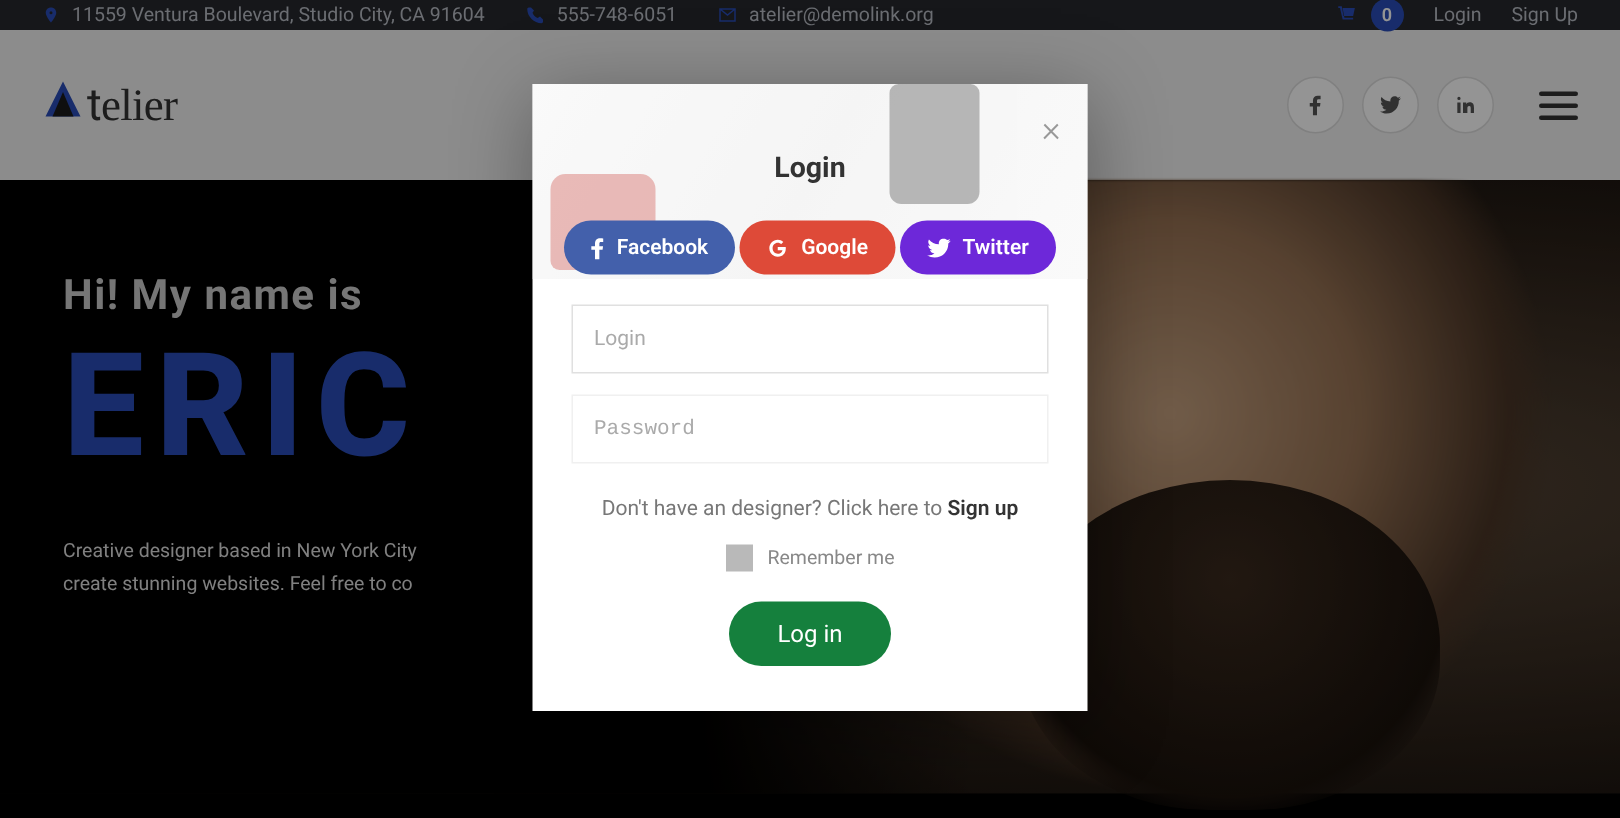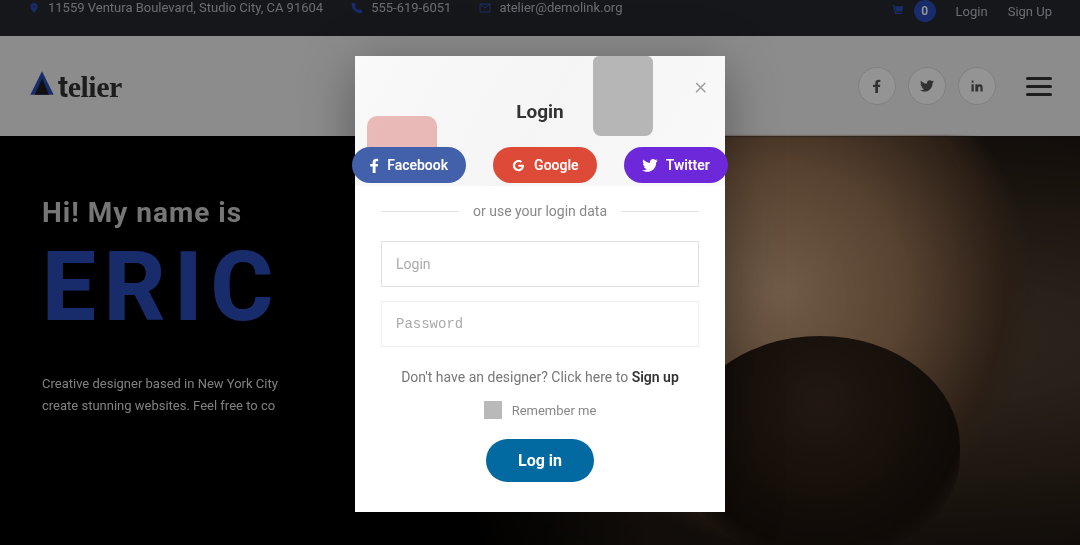--- a/index.html
+++ b/index.html
@@ -1,25 +1,25 @@
 <!DOCTYPE html>
 <html><head>
 <meta charset="utf-8">
 <style>
   *{margin:0;padding:0;box-sizing:border-box;font-family:-apple-system,BlinkMacSystemFont,"Segoe UI",Roboto,sans-serif}
   body{width:1080px;height:545px;overflow:hidden;position:relative;background:#000}
-  .topbar{height:36px;background:#27292e;display:flex;align-items:flex-start;padding:0 28px;color:#b8bcc4;font-size:13px;justify-content:space-between}
+  .topbar{height:20px;background:#27292e;display:flex;align-items:center;padding:0 28px;color:#b8bcc4;font-size:13px;justify-content:space-between}
   .top-left{display:flex;align-items:center;gap:28px}
   .top-item{display:flex;align-items:center;gap:8px}
   .top-item svg{width:12px;height:12px}
   .top-right{display:flex;align-items:center;gap:20px}
   .cart{display:flex;align-items:center;gap:8px;color:#2a4db8}
   .cart-badge{background:#2a4db8;color:#fff;width:22px;height:22px;border-radius:50%;display:flex;align-items:center;justify-content:center;font-size:12px;font-weight:600}
   .navbar{height:100px;background:#f2f2f2;display:flex;align-items:center;padding:0 28px;justify-content:space-between}
-  .logo{display:flex;align-items:center;font-size:30px;font-weight:700;color:#333}
+  .logo{display:flex;align-items:center;font-size:30px;font-weight:400;color:#333}
   .logo-mark{display:inline-block;margin-right:2px}
   .nav-right{display:flex;align-items:center;gap:12px}
   .soc{width:38px;height:38px;border-radius:50%;border:1px solid #ddd;background:#fff;display:flex;align-items:center;justify-content:center;color:#555}
   .burger{margin-left:18px;display:flex;flex-direction:column;gap:5px;cursor:pointer}
   .burger span{width:26px;height:3px;background:#333;border-radius:2px}
   .hero{height:409px;background:linear-gradient(90deg,#000 0%,#000 42%,rgba(0,0,0,0) 60%),radial-gradient(ellipse at 75% 50%,#5a4a3a 0%,#2a2018 60%,#0a0806 100%);
     position:relative;color:#fff;padding:60px 42px 0}
   .hero-face{position:absolute;right:40px;top:0;width:520px;height:409px;background:
     radial-gradient(circle at 50% 38%,#c9a482 0%,#9b7556 35%,#4a3526 62%,transparent 70%);
     filter:blur(1px);opacity:0.95}
@@ -28,49 +28,49 @@
   .name{font-size:96px;font-weight:800;color:#2a4db8;letter-spacing:8px;line-height:1.1;margin-top:6px}
   .desc{margin-top:32px;font-size:13px;color:#ddd;line-height:1.75;max-width:520px}
   .overlay{position:absolute;inset:0;background:rgba(0,0,0,0.42);z-index:5}
   .modal{position:absolute;left:50%;top:56px;transform:translateX(-50%);width:370px;background:#fff;z-index:10;
     box-shadow:0 10px 50px rgba(0,0,0,0.35);padding:26px 26px 30px;font-size:14px;color:#333}
   .modal-bg{position:absolute;top:0;left:0;right:0;height:130px;background:linear-gradient(120deg,#f6f6f6 0%,#eeeeee 50%,#f6f6f6 100%);opacity:0.55;z-index:-1}
   .mug{position:absolute;width:70px;height:64px;background:#c5362e;border-radius:10px 10px 6px 6px;top:60px;left:12px;opacity:0.6}
   .cup2{position:absolute;width:60px;height:80px;background:#1c1c1c;border-radius:6px 6px 8px 8px;top:0;right:72px;opacity:0.55}
   .close{position:absolute;top:16px;right:18px;font-size:24px;color:#999;cursor:pointer;font-weight:300}
   .modal h2{text-align:center;font-size:19px;font-weight:700;margin-bottom:24px;margin-top:18px}
-  .socials{display:flex;justify-content:center;gap:27px;margin-bottom:20px}
+  .socials{display:flex;justify-content:center;gap:3px;margin-bottom:20px}
   .sbtn{display:flex;align-items:center;gap:8px;padding:10px 18px;border-radius:999px;color:#fff;font-weight:600;font-size:14px;border:none;cursor:pointer}
   .fb{background:#4360ab}.gg{background:#de4a38}.tw{background:#6d28d9}
   .divider{display:flex;align-items:center;gap:14px;color:#888;font-size:14px;margin-bottom:22px}
   .divider::before,.divider::after{content:"";flex:1;height:1px;background:#e1e1e1}
   .field{width:100%;height:46px;border:1px solid #e0e0e0;padding:0 14px;font-size:14px;margin-bottom:14px;color:#444}
   .field::placeholder{color:#aaa}
   .signup-line{text-align:center;color:#777;font-size:14px;margin:8px 0 16px}
   .signup-line a{color:#333;font-weight:600;text-decoration:none}
   .remember{display:flex;align-items:center;justify-content:center;gap:10px;color:#888;font-size:13px;margin-bottom:20px}
   .chk{width:18px;height:18px;background:#b9b9b9;display:inline-block}
-  .login-btn{display:block;margin:0 auto;background:#0369a1;color:#fff;border:none;padding:12px 32px;border-radius:999px;font-size:16px;font-weight:700;cursor:pointer}
+  .login-btn{display:block;margin:0 auto;background:#15803d;color:#fff;border:none;padding:12px 32px;border-radius:999px;font-size:16px;font-weight:400;cursor:pointer}
 </style>
 </head>
 <body>
 
 <div class="topbar">
   <div class="top-left">
     <div class="top-item">
       <svg viewBox="0 0 24 24" fill="#2a4db8">
           <path d="M12 2C8 2 5 5 5 9c0 5 7 13 7 13s7-8 7-13c0-4-3-7-7-7zm0 9a2 2 0 110-4 2 2 0 010 4z"></path>
         </svg>
       <span>11559 Ventura Boulevard, Studio City, CA 91604</span>
     </div>
     <div class="top-item">
       <svg viewBox="0 0 24 24" fill="#2a4db8">
           <path d="M6 2l4 4-2 3c1 3 4 6 7 7l3-2 4 4v3c0 1-1 2-2 2C10 23 1 14 1 4c0-1 1-2 2-2h3z"></path>
         </svg>
-      <span>555-619-6051</span>
+      <span>555-748-6051</span>
     </div>
     <div class="top-item">
       <svg viewBox="0 0 24 24" fill="#2a4db8">
           <path d="M2 4h20v16H2z M2 4l10 8 10-8" stroke="#2a4db8" fill="none" stroke-width="2"></path>
         </svg>
       <span>atelier@demolink.org</span>
     </div>
   </div>
   <div class="top-right">
     <div class="cart">
@@ -151,23 +151,20 @@
         </svg>
       <span>Google</span>
     </button>
     <button class="sbtn tw">
       <svg width="16" height="13" viewBox="0 0 24 20" fill="#fff">
           <path d="M24 2.3c-.9.4-1.8.7-2.8.8 1-.6 1.8-1.6 2.2-2.7-1 .6-2 1-3.1 1.2C19.4.6 18.1 0 16.7 0c-2.7 0-4.9 2.2-4.9 4.9 0 .4 0 .8.1 1.1C7.7 5.8 4.1 3.9 1.7.9c-.4.7-.7 1.6-.7 2.5 0 1.7.9 3.2 2.2 4.1-.8 0-1.6-.2-2.2-.6v.1c0 2.4 1.7 4.4 3.9 4.8-.4.1-.8.2-1.3.2-.3 0-.6 0-.9-.1.6 2 2.4 3.4 4.6 3.4-1.7 1.3-3.8 2.1-6.1 2.1-.4 0-.8 0-1.2-.1C2.2 18.8 4.8 19.6 7.5 19.6c9.1 0 14-7.5 14-14v-.6c1-.7 1.8-1.6 2.5-2.7z"></path>
         </svg>
       <span>Twitter</span>
     </button>
   </div>
-  <div class="divider">
-      <span>or use your login data</span>
-    </div>
   <input class="field" placeholder="Login" style="">
   <input class="field" type="password" style="border-color: rgb(240, 240, 240); font-family: Liberation Mono, monospace;" placeholder="Password">
   <div class="signup-line">
     <span>Don't have an designer? Click here to </span><a href="#">Sign up</a>
   </div>
   <div class="remember">
     <span class="chk"></span>
     <span>Remember me</span>
   </div>
   <button class="login-btn">Log in</button>

